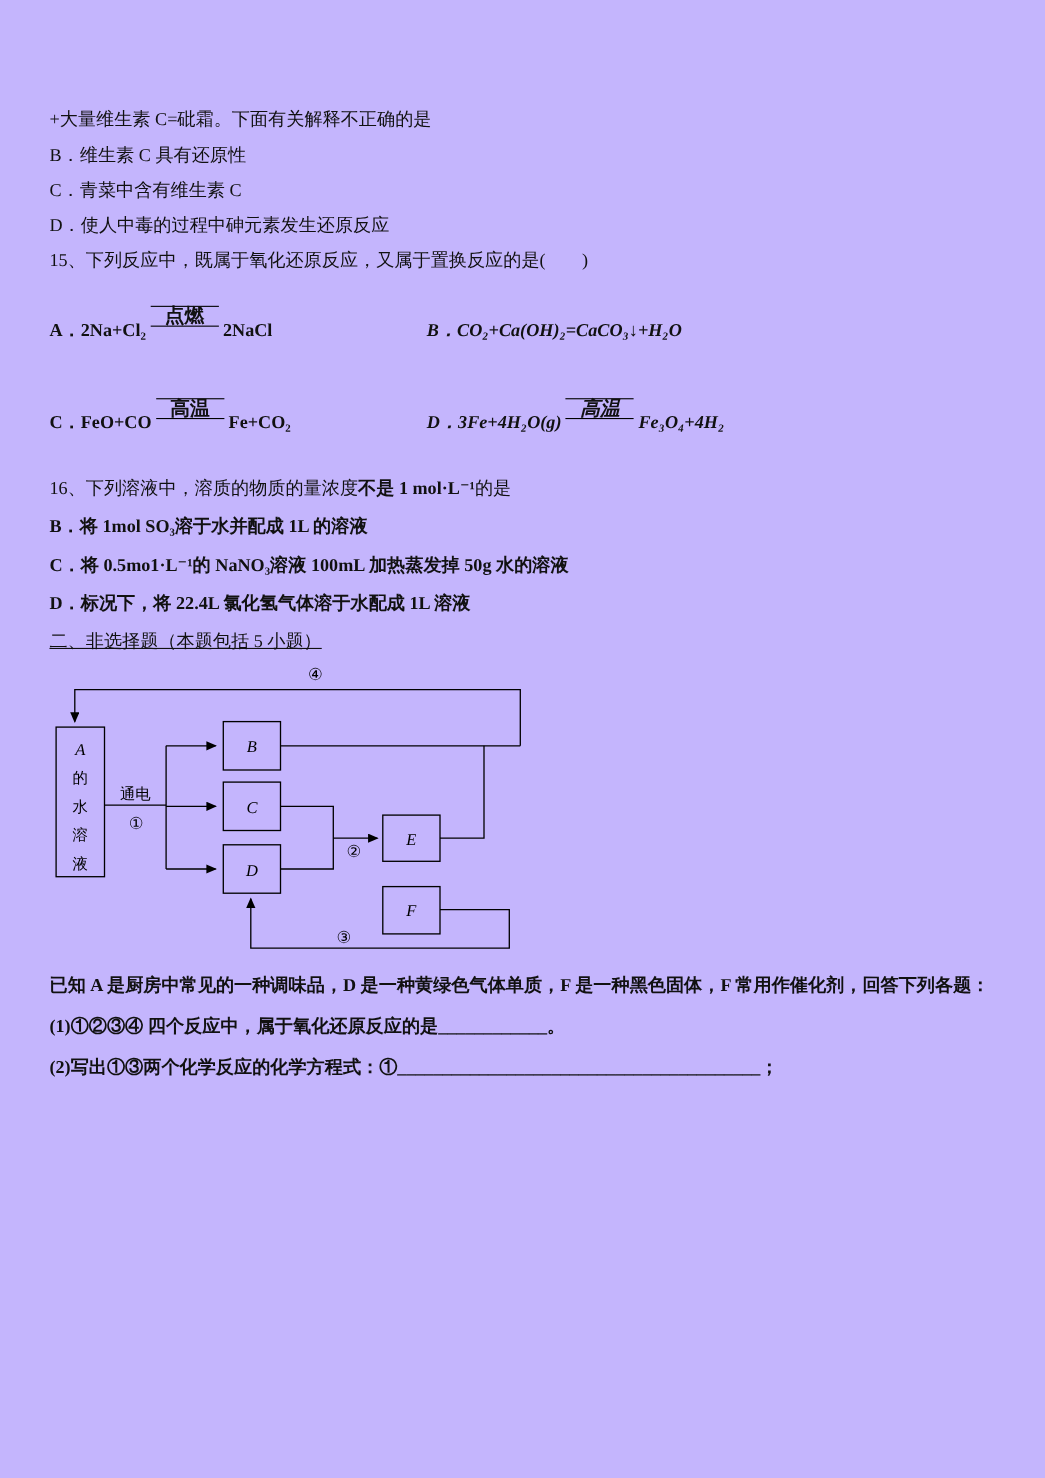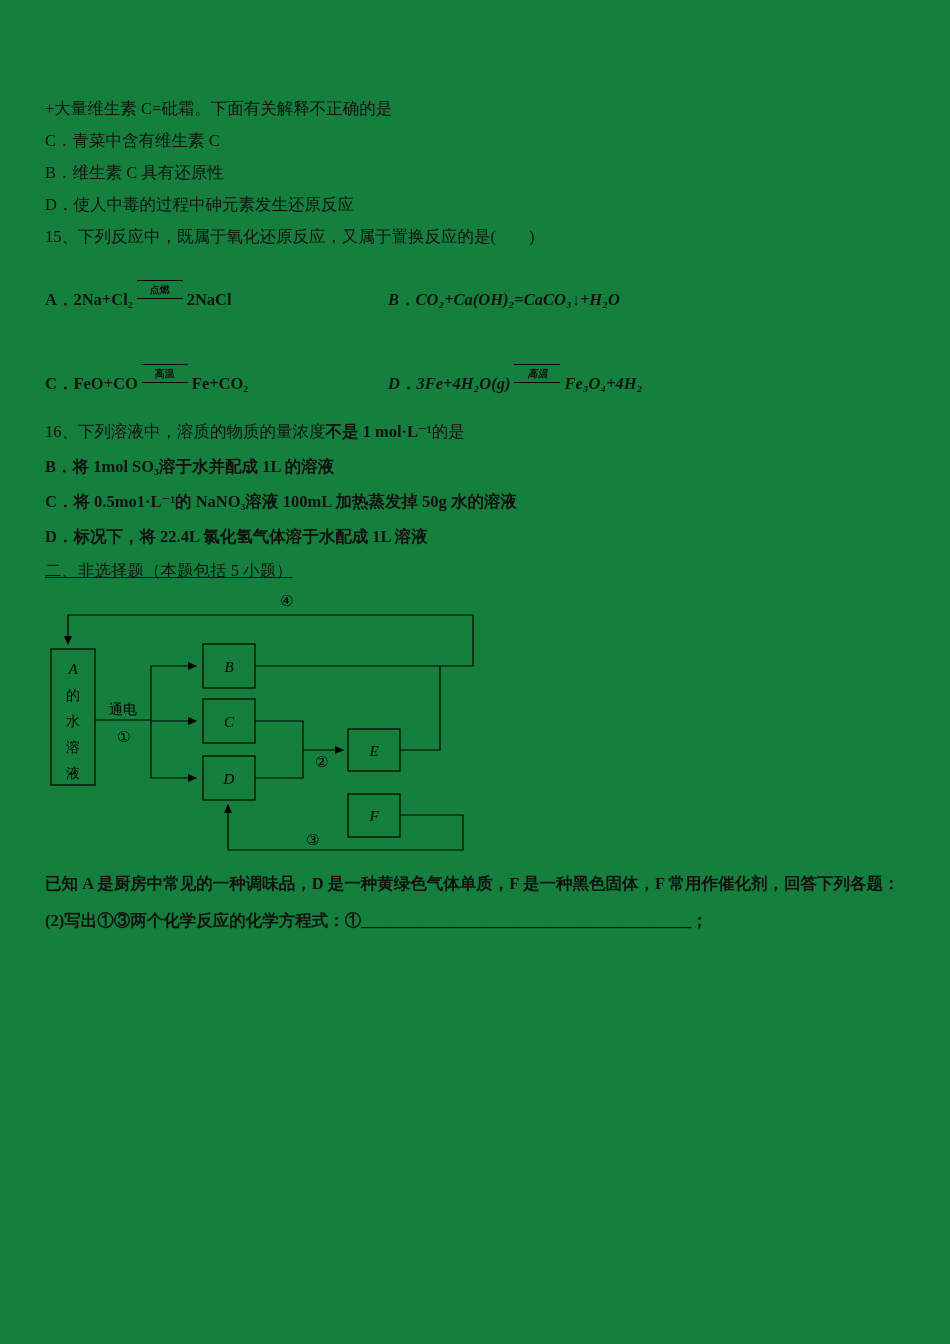--- a/index.html
+++ b/index.html
@@ -1,51 +1,51 @@
 <!DOCTYPE html>
 <html><head>
 <meta charset="utf-8">
 <style>
   * { box-sizing: border-box; }
   html, body { margin: 0; padding: 0; background: #ffffff; }
   .page {
-    width: 950px; height: 1344px; background: #15803d; color: #111;
+    width: 950px; height: 1344px; background: #c4b5fd; color: #111;
     font-family: "Liberation Serif", "DejaVu Serif", serif;
     font-size: 16.5px; padding: 93px 45px 0 45px; position: relative; overflow: hidden;
   }
   .l { margin: 0; height: 32px; line-height: 32px; white-space: nowrap; }
   .h33 { height: 33px; line-height: 33px; text-decoration: underline; }
   .h34 { height: 34px; line-height: 34px; }
   .h35 { height: 35px; line-height: 35px; }
   .h36 { height: 36px; line-height: 36px; }
   .h37 { height: 37px; line-height: 37px; }
-  .sp16 { margin-top: 4px; }
+  .sp16 { margin-top: 16px; }
   .b { font-weight: bold; }
   .rxn-row { position: relative; font-weight: bold; }
   .opt { position: absolute; bottom: 16px; left: 0; white-space: nowrap; }
   .col2 { left: 343px; font-style: italic; }
   .cond {
-    display: inline-block; font-size: 10px; line-height: 17px; font-weight: bold;
+    display: inline-block; font-size: 18px; line-height: 17px; font-weight: bold;
     padding: 0 13px; border-top: 1px solid #000; border-bottom: 1px solid #000;
     vertical-align: 12px; margin: 0 4px;
   }
   .wrap { margin: 6px 0 0 0; line-height: 36px; }
   .diagram { margin: 2px 0 0 -2px; }
   svg text { font-size: 14px; fill: #000; font-family: "Liberation Serif", "DejaVu Serif", serif; }
   svg text.it { font-style: italic; font-size: 15px; }
   svg text.num { font-family: "DejaVu Sans", sans-serif; font-size: 15px; }
 </style>
 </head>
 <body>
 
 <div class="page">
 
   <p class="l">+大量维生素 C=砒霜。下面有关解释不正确的是</p>
+  <p class="l">B．维生素 C 具有还原性</p>
   <p class="l">C．青菜中含有维生素 C</p>
-  <p class="l">B．维生素 C 具有还原性</p>
   <p class="l">D．使人中毒的过程中砷元素发生还原反应</p>
 
   <p class="l">15、下列反应中，既属于氧化还原反应，又属于置换反应的是(　　)</p>
 
   <div class="rxn-row" style="height:74px">
     <span class="opt"><span>A．2Na+Cl₂</span><span class="cond">点燃</span><span>2NaCl</span></span>
     <span class="opt col2">B．CO₂+Ca(OH)₂=CaCO₃↓+H₂O</span>
   </div>
 
   <div class="rxn-row" style="height:84px">
@@ -100,16 +100,17 @@
         <text x="186" y="195" text-anchor="middle" class="it">D</text>
         <text x="272" y="178" class="num">②</text>
         <text x="331" y="167" text-anchor="middle" class="it">E</text>
         <text x="331" y="232" text-anchor="middle" class="it">F</text>
         <text x="263" y="256" class="num">③</text>
       </g>
     </svg>
   </div>
 
   <p class="l h36 b">已知 A 是厨房中常见的一种调味品，D 是一种黄绿色气体单质，F 是一种黑色固体，F 常用作催化剂，回答下列各题：</p>
+  <p class="l h37 b">(1)①②③④ 四个反应中，属于氧化还原反应的是____________。</p>
   <p class="l h37 b">(2)写出①③两个化学反应的化学方程式：①________________________________________；</p>
 
 
 </div>
 
 </body></html>

